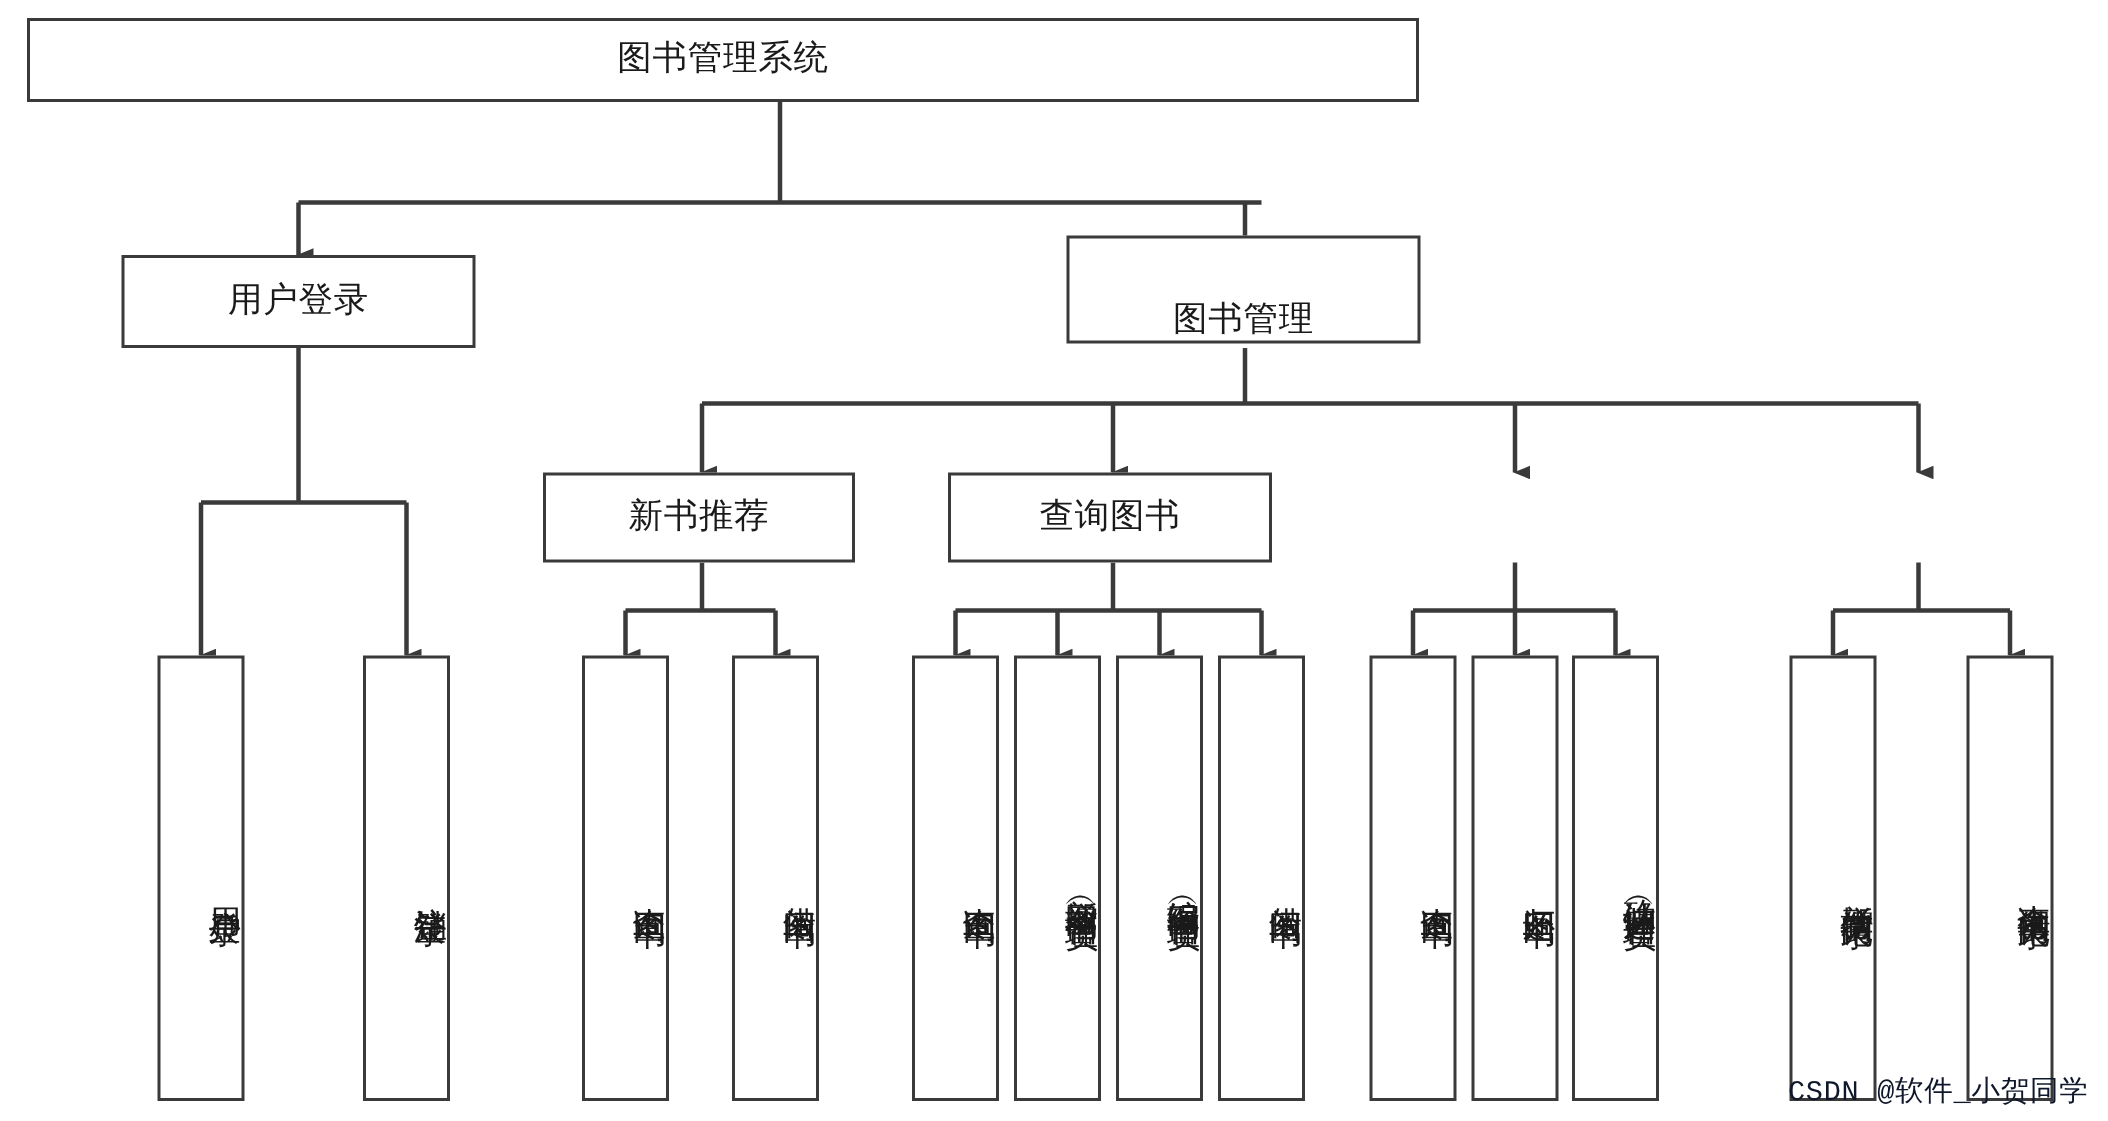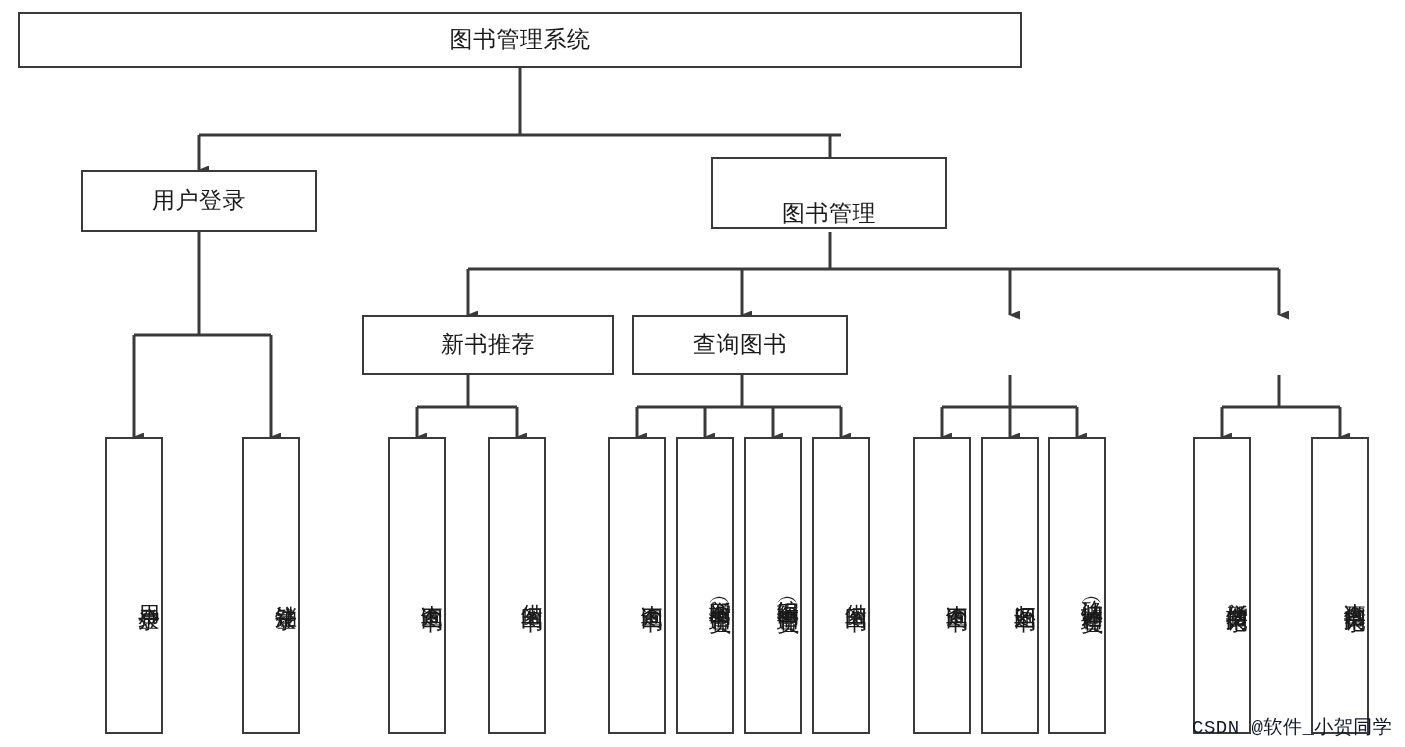--- a/index.html
+++ b/index.html
@@ -117,32 +117,32 @@
       <path d="M1010,407 L1010,437" marker-end="url(#arrow)"></path>
       <path d="M1077,407 L1077,437" marker-end="url(#arrow)"></path>
 
       <path d="M1279,375 L1279,407"></path>
       <path d="M1222,407 L1340,407"></path>
       <path d="M1222,407 L1222,437" marker-end="url(#arrow)"></path>
       <path d="M1340,407 L1340,437" marker-end="url(#arrow)"></path>
     </g>
   </svg>
 
-  <div class="node node-h root" style="left:18px; top:12px; width:1004px; height:56px;">
+  <div class="node node-h root" style="left:18px; top:12px; width:928px; height:56px;">
     <span>图书管理系统</span>
   </div>
 
   <div class="node node-h" style="left:81px; top:170px; width:236px; height:62px;">
     <span>用户登录</span>
   </div>
   <div class="node node-h" style="left:711px; top:157px; width:236px; height:72px;align-items:flex-end;">
     <span>图书管理</span>
   </div>
 
-  <div class="node node-h" style="left:362px; top:315px; width:252px; height:60px;align-items:center;">
+  <div class="node node-h" style="left:362px; top:315px; width:208px; height:60px;align-items:center;">
     <span>新书推荐</span>
   </div>
   <div class="node node-h" style="left:632px; top:315px; width:216px; height:60px;">
     <span>查询图书</span>
   </div>
 
   <div class="node node-v" style="left:105px; top:437px; width:58px; height:297px;">
     <span class="vlabel">用户登录</span>
   </div>
   <div class="node node-v" style="left:242px; top:437px; width:58px; height:297px;">

